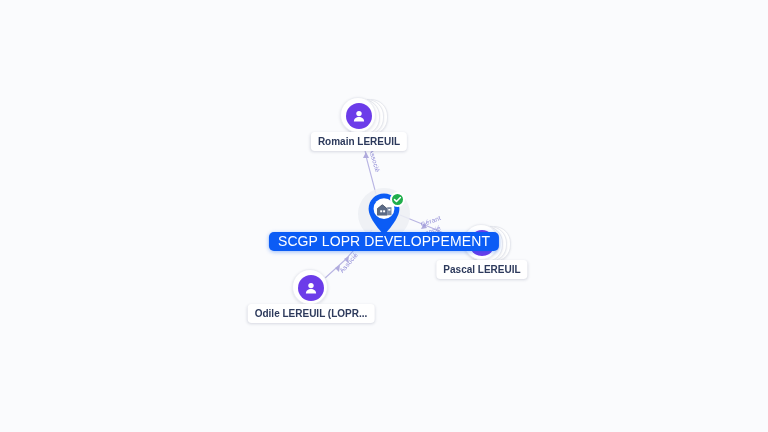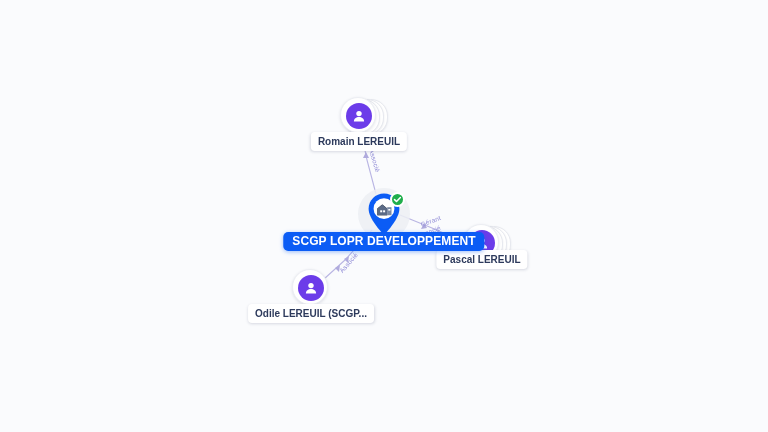--- a/index.html
+++ b/index.html
@@ -138,22 +138,22 @@
     line-height: 13px;
     padding: 3px 7px;
     border-radius: 4px;
     box-shadow: 0 1px 3px rgba(30,40,80,0.16);
     transform: translateX(-50%);
     font-weight: bold;
   }
   .node-label.primary {
     background: #0b5cf5;
     color: #ffffff;
-    font-size: 12px;
-    font-weight: bold;
+    font-size: 14px;
+    font-weight: normal;
     padding: 3px 9px;
     border-radius: 5px;
     box-shadow: 0 1px 4px rgba(11,92,245,0.4);
     letter-spacing: 0.1px;
   }
 
   
   .edge-label {
     position: absolute;
     color: #8f8ad6;
@@ -219,35 +219,35 @@
       <div class="stack-card c3"></div>
       <div class="person-ring">
         <div class="person-avatar">
           <svg width="16" height="16" viewBox="0 0 16 16">
             <circle cx="8" cy="5.6" r="2.7" fill="#ffffff"></circle>
             <path d="M2.9 13.4c0-2.9 2.3-4.5 5.1-4.5s5.1 1.6 5.1 4.5z" fill="#ffffff"></path>
           </svg>
         </div>
       </div>
     </div>
-    <div class="node-label" style="left:0px; top:7px;">Pascal LEREUIL</div>
+    <div class="node-label" style="left:0px; top:17px;">Pascal LEREUIL</div>
   </div>
 
   <div class="node" style="left:311px; top:288px;">
     <div class="person-stack">
       <div class="person-ring">
         <div class="person-avatar">
           <svg width="16" height="16" viewBox="0 0 16 16">
             <circle cx="8" cy="5.6" r="2.7" fill="#ffffff"></circle>
             <path d="M2.9 13.4c0-2.9 2.3-4.5 5.1-4.5s5.1 1.6 5.1 4.5z" fill="#ffffff"></path>
           </svg>
         </div>
       </div>
     </div>
-    <div class="node-label" style="left:0px; top:16px;">Odile LEREUIL (SCGP...</div>
+    <div class="node-label" style="left:0px; top:16px;">Odile LEREUIL (LOPR...</div>
   </div>
 
   <div class="node" style="left:384px; top:214px;">
 
     <div class="pin-halo"></div>
 
     <div class="pin-shape">
       <svg width="34" height="44" viewBox="0 0 34 44">
         <path d="M17 1.5C8.4 1.5 1.6 8.3 1.6 16.7c0 9.6 11.9 22.4 14.2 24.8
                  a1.7 1.7 0 0 0 2.4 0c2.3-2.4 14.2-15.2 14.2-24.8

